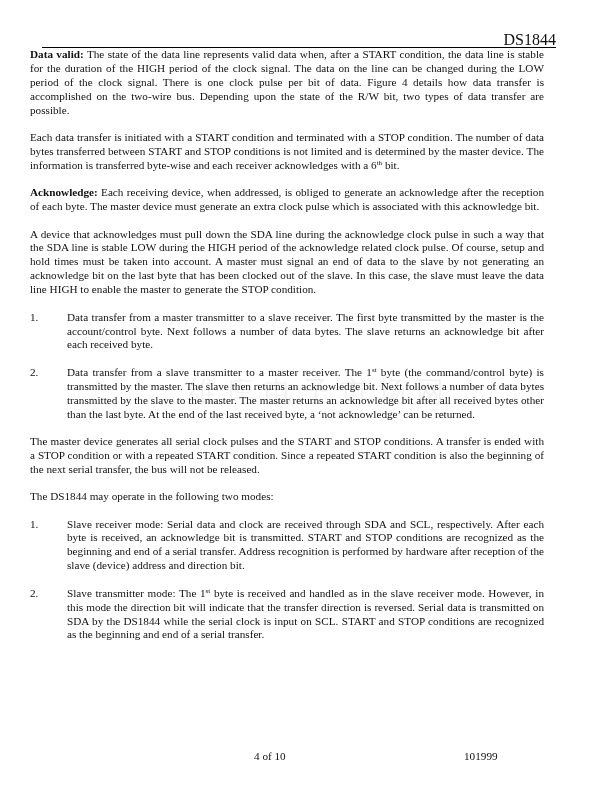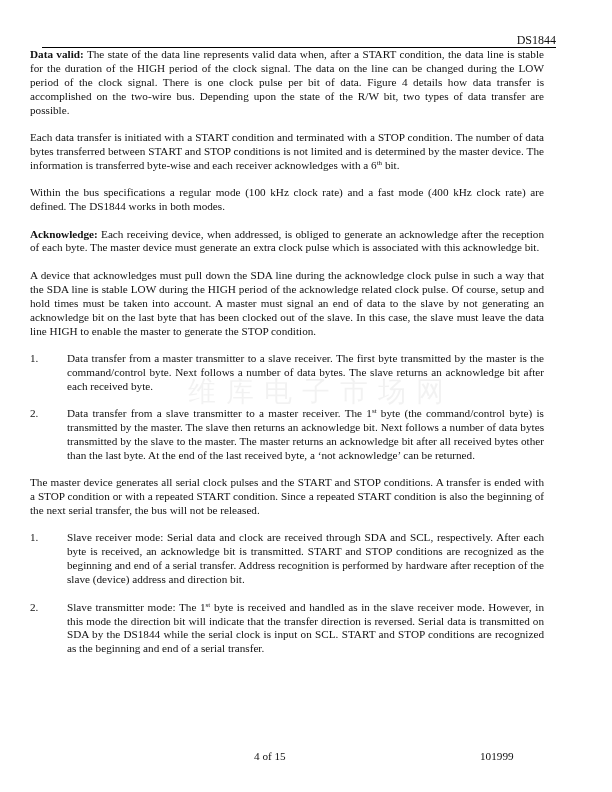--- a/index.html
+++ b/index.html
@@ -3,42 +3,42 @@
 <meta charset="utf-8">
 <style>
   html, body { margin: 0; padding: 0; background: #ffffff; }
   body {
     width: 612px; height: 792px; position: relative; overflow: hidden;
     font-family: "Liberation Serif", "DejaVu Serif", serif;
     color: #111111;
   }
   .header {
     position: absolute; left: 42px; top: 34px; width: 514px;
-    font-size: 12px; text-align: right; line-height: 12px;
+    font-size: 16px; text-align: right; line-height: 12px;
   }
   .header-rule {
     position: absolute; left: 42px; top: 47px; width: 514px; height: 0;
     border-top: 1.3px solid #000;
   }
   .content {
     position: absolute; left: 30px; top: 48px; width: 514px;
     font-size: 11.2px; line-height: 13.9px; text-align: justify;
   }
   p { margin: 0 0 13.5px 0; }
   b { font-weight: bold; }
   sup { font-size: 7px; line-height: 0; vertical-align: 4px; margin-top: 39px; }
   .list-item { display: flex; margin: 0 0 13.5px 0; }
   .list-num { width: 37px; flex: none; }
   .list-text { flex: 1; text-align: justify; }
   .footer {
     position: absolute; top: 749px; left: 0; width: 612px;
     font-size: 11.2px; line-height: 14px;
   }
   .footer-page { position: absolute; left: 254px; }
-  .footer-code { position: absolute; left: 480px; }
+  .footer-code { position: absolute; left: 464px; }
   .watermark {
     position: absolute; left: 168px; top: 373px;
     font-family: "DejaVu Sans", sans-serif; font-size: 28px; letter-spacing: 10px;
     color: rgba(0,0,0,0.05); pointer-events: none; white-space: nowrap; margin-left: 20px;
   }
 </style>
 </head>
 <body>
 
 <div class="header">
@@ -47,49 +47,49 @@
 <div class="header-rule"></div>
 
 <div class="watermark">维库电子市场网</div>
 
 <div class="content">
 
   <p><b>Data valid:</b><span> The state of the data line represents valid data when, after a START condition, the data line is stable for the duration of the HIGH period of the clock signal. The data on the line can be changed during the LOW period of the clock signal. There is one clock pulse per bit of data. Figure 4 details how data transfer is accomplished on the two-wire bus. Depending upon the state of the R/W bit, two types of data transfer are possible.</span></p>
 
   <p><span>Each data transfer is initiated with a START condition and terminated with a STOP condition. The number of data bytes transferred between START and STOP conditions is not limited and is determined by the master device. The information is transferred byte-wise and each receiver acknowledges with a 6</span><sup>th</sup><span> bit.</span></p>
 
-  <p>Within the bus specifications a regular mode (100 kHz clock rate) and a fast mode (400 kHz clock rate) are defined. The DS1844 works in both modes.</p>
 
   <p><b>Acknowledge:</b><span> Each receiving device, when addressed, is obliged to generate an acknowledge after the reception of each byte. The master device must generate an extra clock pulse which is associated with this acknowledge bit.</span></p>
 
   <p>A device that acknowledges must pull down the SDA line during the acknowledge clock pulse in such a way that the SDA line is stable LOW during the HIGH period of the acknowledge related clock pulse. Of course, setup and hold times must be taken into account. A master must signal an end of data to the slave by not generating an acknowledge bit on the last byte that has been clocked out of the slave. In this case, the slave must leave the data line HIGH to enable the master to generate the STOP condition.</p>
 
   <div>
     <div class="list-item">
       <span class="list-num">1.</span>
-      <span class="list-text"><span>Data transfer from a master transmitter to a slave receiver. The first byte transmitted by the master is the command/control byte. Next follows a number of data bytes. The slave returns an acknowledge bit after each received byte.</span></span>
+      <span class="list-text"><span>Data transfer from a master transmitter to a slave receiver. The first byte transmitted by the master is the account/control byte. Next follows a number of data bytes. The slave returns an acknowledge bit after each received byte.</span></span>
     </div>
     <div class="list-item">
       <span class="list-num">2.</span>
       <span class="list-text"><span>Data transfer from a slave transmitter to a master receiver. The 1</span><sup>st</sup><span> byte (the command/control byte) is transmitted by the master. The slave then returns an acknowledge bit. Next follows a number of data bytes transmitted by the slave to the master. The master returns an acknowledge bit after all received bytes other than the last byte. At the end of the last received byte, a ‘not acknowledge’ can be returned.</span></span>
     </div>
   </div>
 
   <p>The master device generates all serial clock pulses and the START and STOP conditions. A transfer is ended with a STOP condition or with a repeated START condition.  Since a repeated START condition is also the beginning of the next serial transfer, the bus will not be released.</p>
 
+  <p>The DS1844 may operate in the following two modes:</p>
 
   <div>
     <div class="list-item">
       <span class="list-num">1.</span>
       <span class="list-text"><span>Slave receiver mode: Serial data and clock are received through SDA and SCL, respectively. After each byte is received, an acknowledge bit is transmitted.  START and STOP conditions are recognized as the beginning and end of a serial transfer.  Address recognition is performed by hardware after reception of the slave (device) address and direction bit.</span></span>
     </div>
     <div class="list-item">
       <span class="list-num">2.</span>
       <span class="list-text"><span>Slave transmitter mode: The 1</span><sup>st</sup><span> byte is received and handled as in the slave receiver mode. However, in this mode the direction bit will indicate that the transfer direction is reversed. Serial data is transmitted on SDA by the DS1844 while the serial clock is input on SCL. START and STOP conditions are recognized as the beginning and end of a serial transfer.</span></span>
     </div>
   </div>
 
 </div>
 
 <div class="footer">
-  <span class="footer-page">4 of 15</span>
+  <span class="footer-page">4 of 10</span>
   <span class="footer-code">101999</span>
 </div>
 
 </body></html>

